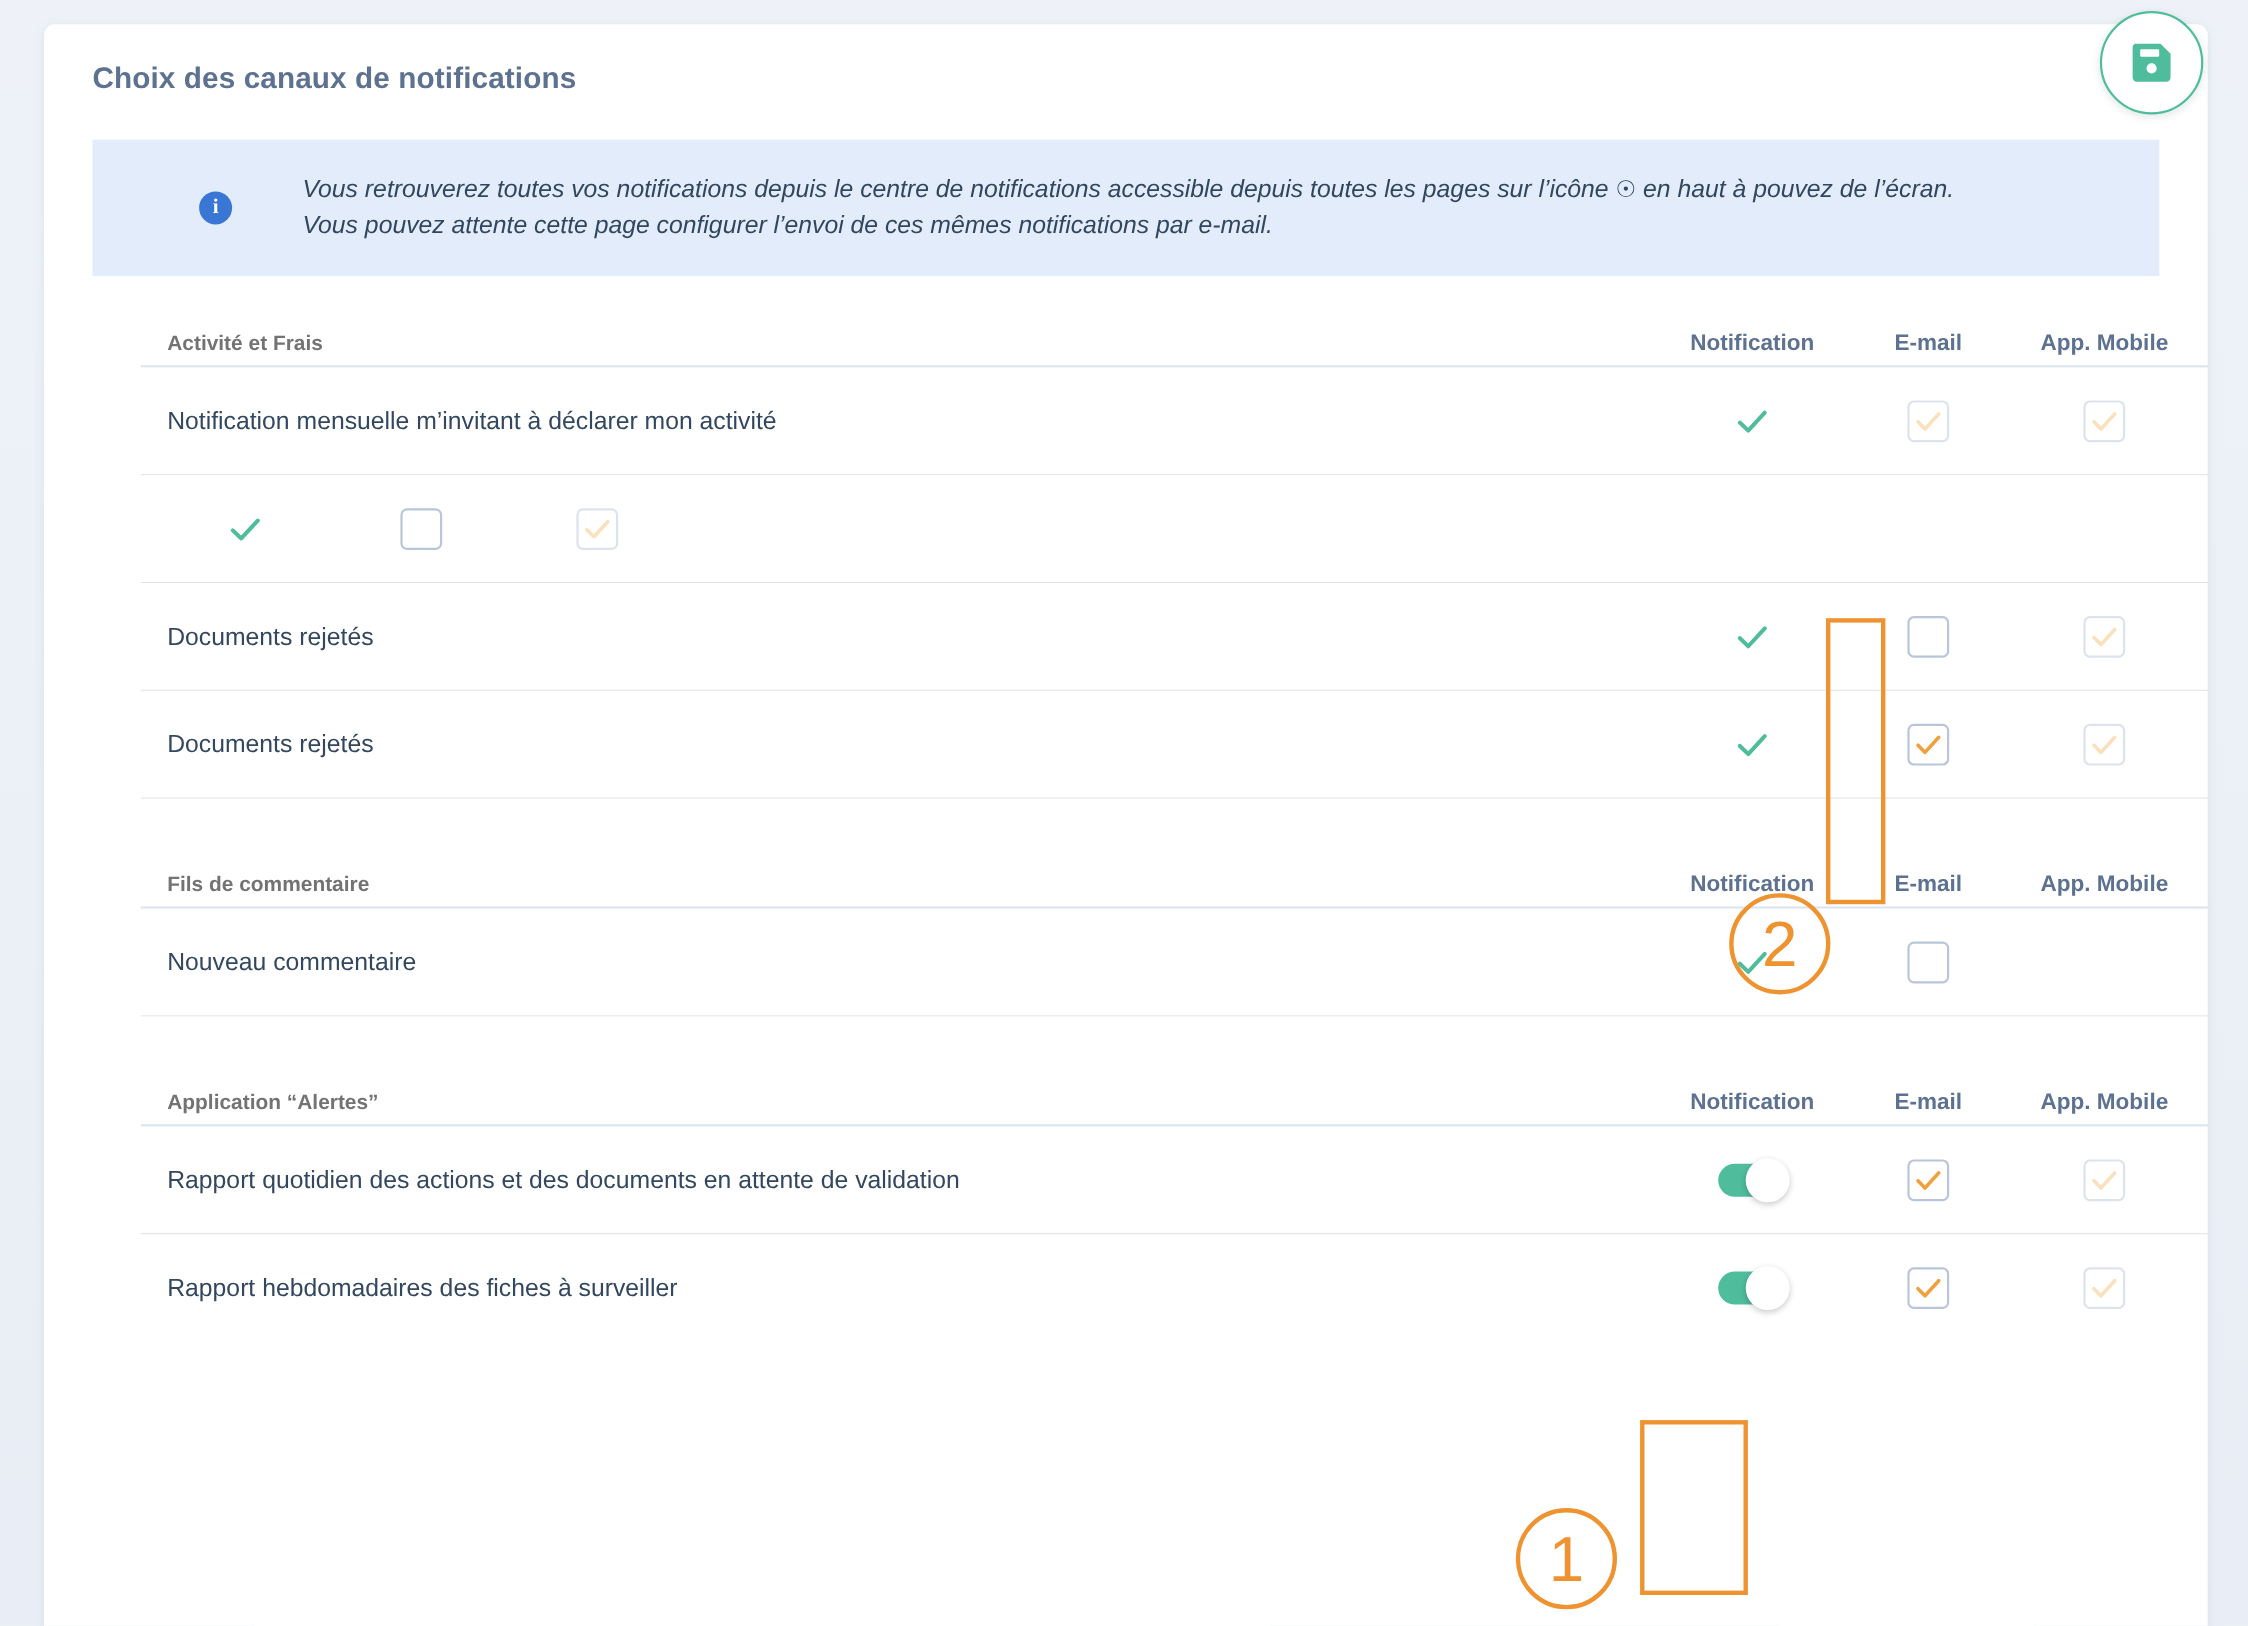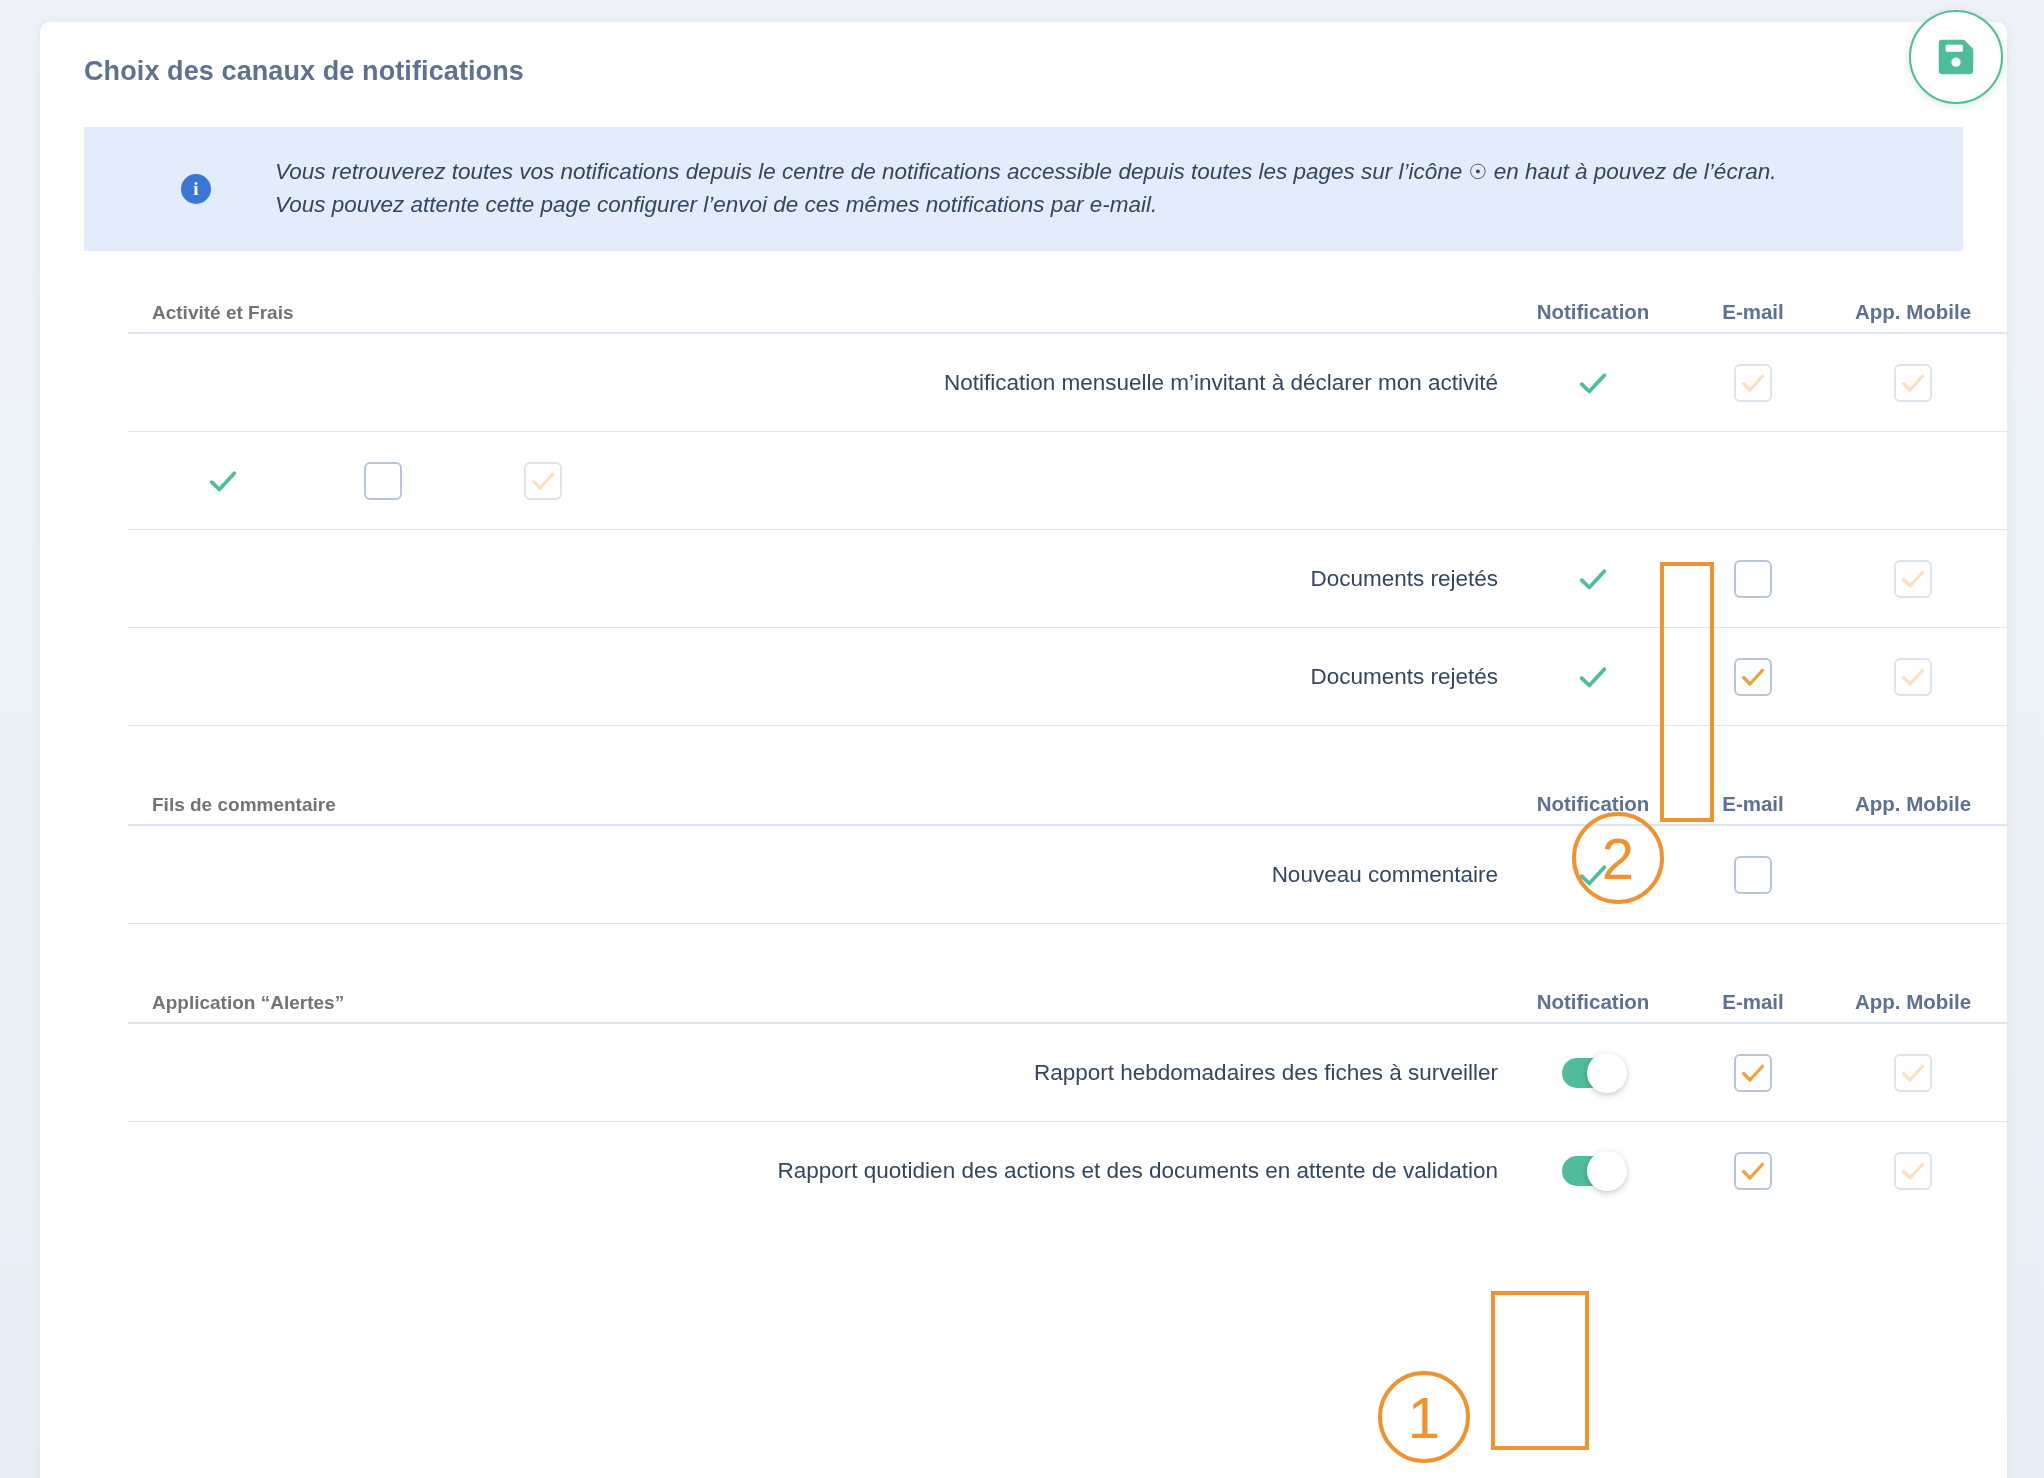--- a/index.html
+++ b/index.html
@@ -106,21 +106,20 @@
   }
   .col-notification { width: 190px; }
   .col-email        { width: 130px; }
   .col-mobile       { width: 190px; }
 
   .row {
     display: flex;
     align-items: center;
     height: 98px;
     border-bottom: 1px solid #e4e4e4;
-    text-align: right;
   }
   .row:last-child { border-bottom: none; }
   .row .label {
     font-size: 22.5px;
     color: #33475f;
     flex: 1 1 auto;
     padding-left: 24px;
   }
   .cell {
     flex: 0 0 auto;
@@ -312,21 +311,21 @@
           <div class="cell col-mobile"></div>
         </div>
         <div style="height: 44px;"></div>
         <div class="section-head">
           <div class="sec-title">Application “Alertes”</div>
           <div class="col-h col-notification">Notification</div>
           <div class="col-h col-email">E-mail</div>
           <div class="col-h col-mobile">App. Mobile</div>
         </div>
         <div class="row">
-          <div class="label">Rapport hebdomadaires des fiches à surveiller</div>
+          <div class="label">Rapport quotidien des actions et des documents en attente de validation</div>
           <div class="cell col-notification">
             <div class="toggle">
               <div class="knob"></div>
             </div>
           </div>
           <div class="cell col-email">
             <div class="cb">
               <svg viewBox="0 0 24 24">
                 <path d="M4.5 12.4 L9.6 17.6 L19.6 6.6"></path>
               </svg>
@@ -334,21 +333,21 @@
           </div>
           <div class="cell col-mobile">
             <div class="cb disabled">
               <svg viewBox="0 0 24 24">
                 <path d="M4.5 12.4 L9.6 17.6 L19.6 6.6"></path>
               </svg>
             </div>
           </div>
         </div>
         <div class="row">
-          <div class="label">Rapport quotidien des actions et des documents en attente de validation</div>
+          <div class="label">Rapport hebdomadaires des fiches à surveiller</div>
           <div class="cell col-notification">
             <div class="toggle">
               <div class="knob"></div>
             </div>
           </div>
           <div class="cell col-email">
             <div class="cb">
               <svg viewBox="0 0 24 24">
                 <path d="M4.5 12.4 L9.6 17.6 L19.6 6.6"></path>
               </svg>

